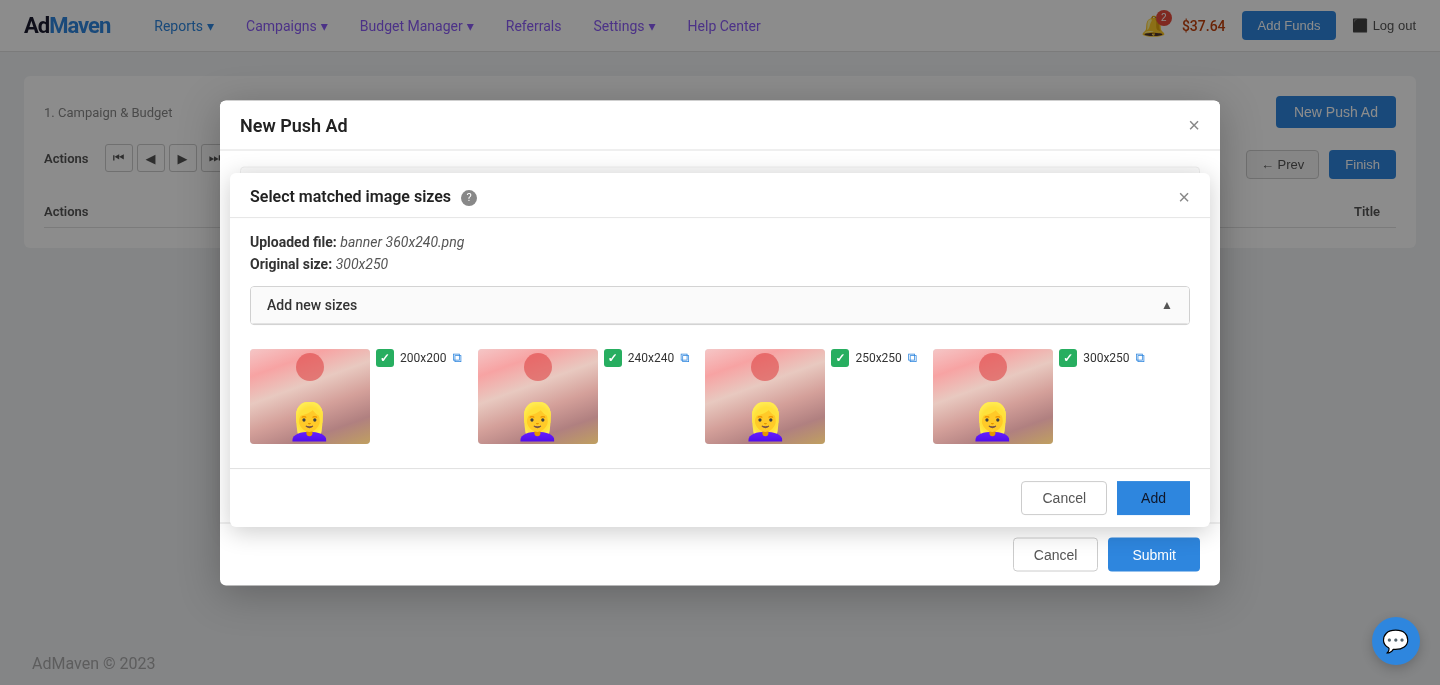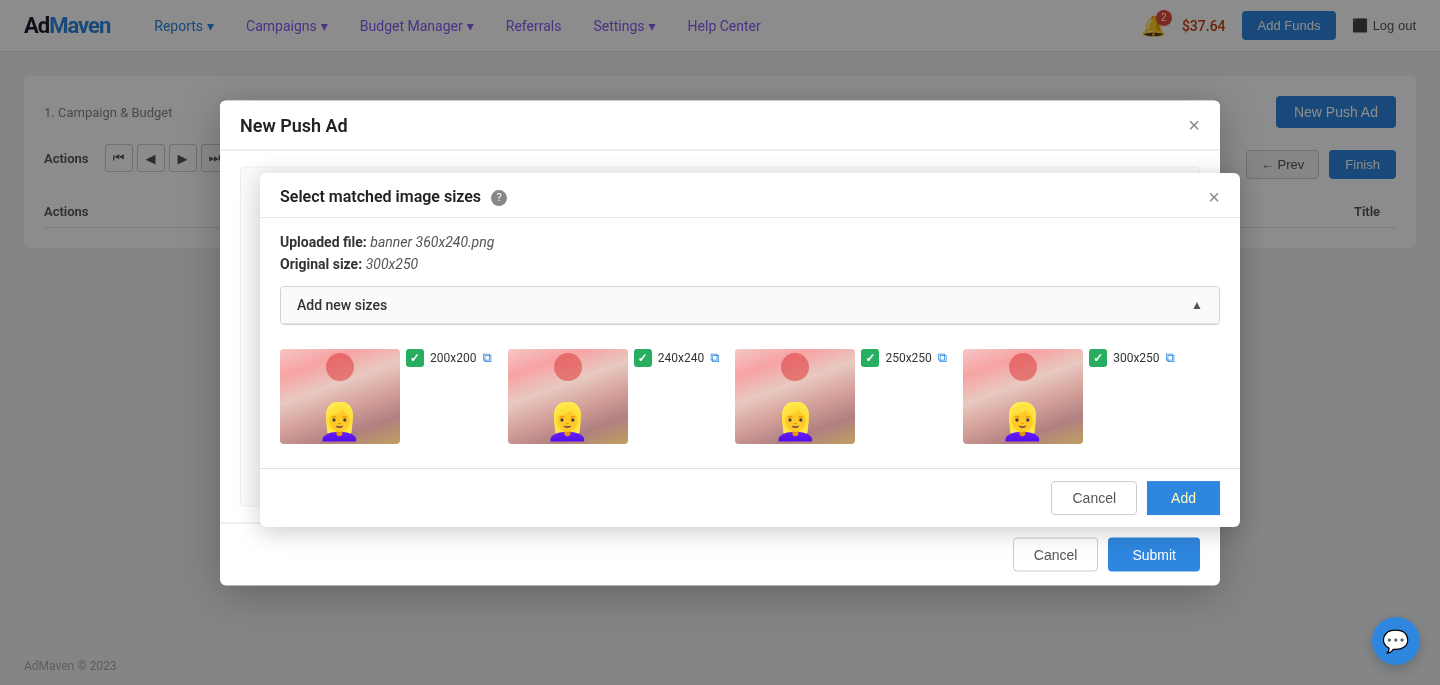--- a/index.html
+++ b/index.html
@@ -319,21 +319,21 @@
 
     .modal-inner-footer {
       display: flex;
       justify-content: flex-end;
       gap: 10px;
       padding: 12px 20px;
       border-top: 1px solid #e0e0e0;
     }
     .btn-add {
       background: #2e86de;
-      color: #fef9c3;
+      color: #0f172a;
       border: none;
       border-radius: 0;
       padding: 8px 24px;
       font-size: 14px;
       cursor: pointer;
       font-weight: 500;
     }
 
     
     .page-section {
@@ -400,22 +400,22 @@
       padding: 8px 0;
       font-size: 13px;
       font-weight: 600;
       color: #555;
     }
     .col-actions { width: 160px; }
     .col-title { flex: 1; text-align: right; padding-right: 16px; }
     .footer-text {
       position: absolute;
       bottom: 12px;
-      left: 24px;
-      font-size: 12px;
+      left: 32px;
+      font-size: 16px;
       color: #aaa;
     }
   </style>
 </head>
 <body>
 
 <nav class="navbar">
   <div class="navbar-logo">
     <span>Ad<span style="color:#2e86de">Maven</span></span>
   </div>
@@ -496,21 +496,21 @@
   <div class="modal-outer-body">
 
     <div style="height:340px;background:#fafafa;border-radius:4px;border:1px solid #eee;"></div>
   </div>
   <div class="modal-outer-footer">
     <button class="btn-cancel">Cancel</button>
     <button class="btn-submit">Submit</button>
   </div>
 </div>
 
-<div class="modal-inner" style="position:fixed;top:50%;left:50%;transform:translate(-50%,-48%);z-index:50;margin-left:30px;">
+<div class="modal-inner" style="position:fixed;top:50%;left:50%;transform:translate(-50%,-48%);z-index:50;">
   <div class="modal-inner-header">
     <div>
       <span class="modal-inner-title">Select matched image sizes</span>
       <span class="help-icon">?</span>
     </div>
     <button class="modal-close-btn">×</button>
   </div>
 
   <div class="modal-inner-body">
     <div class="file-info">

